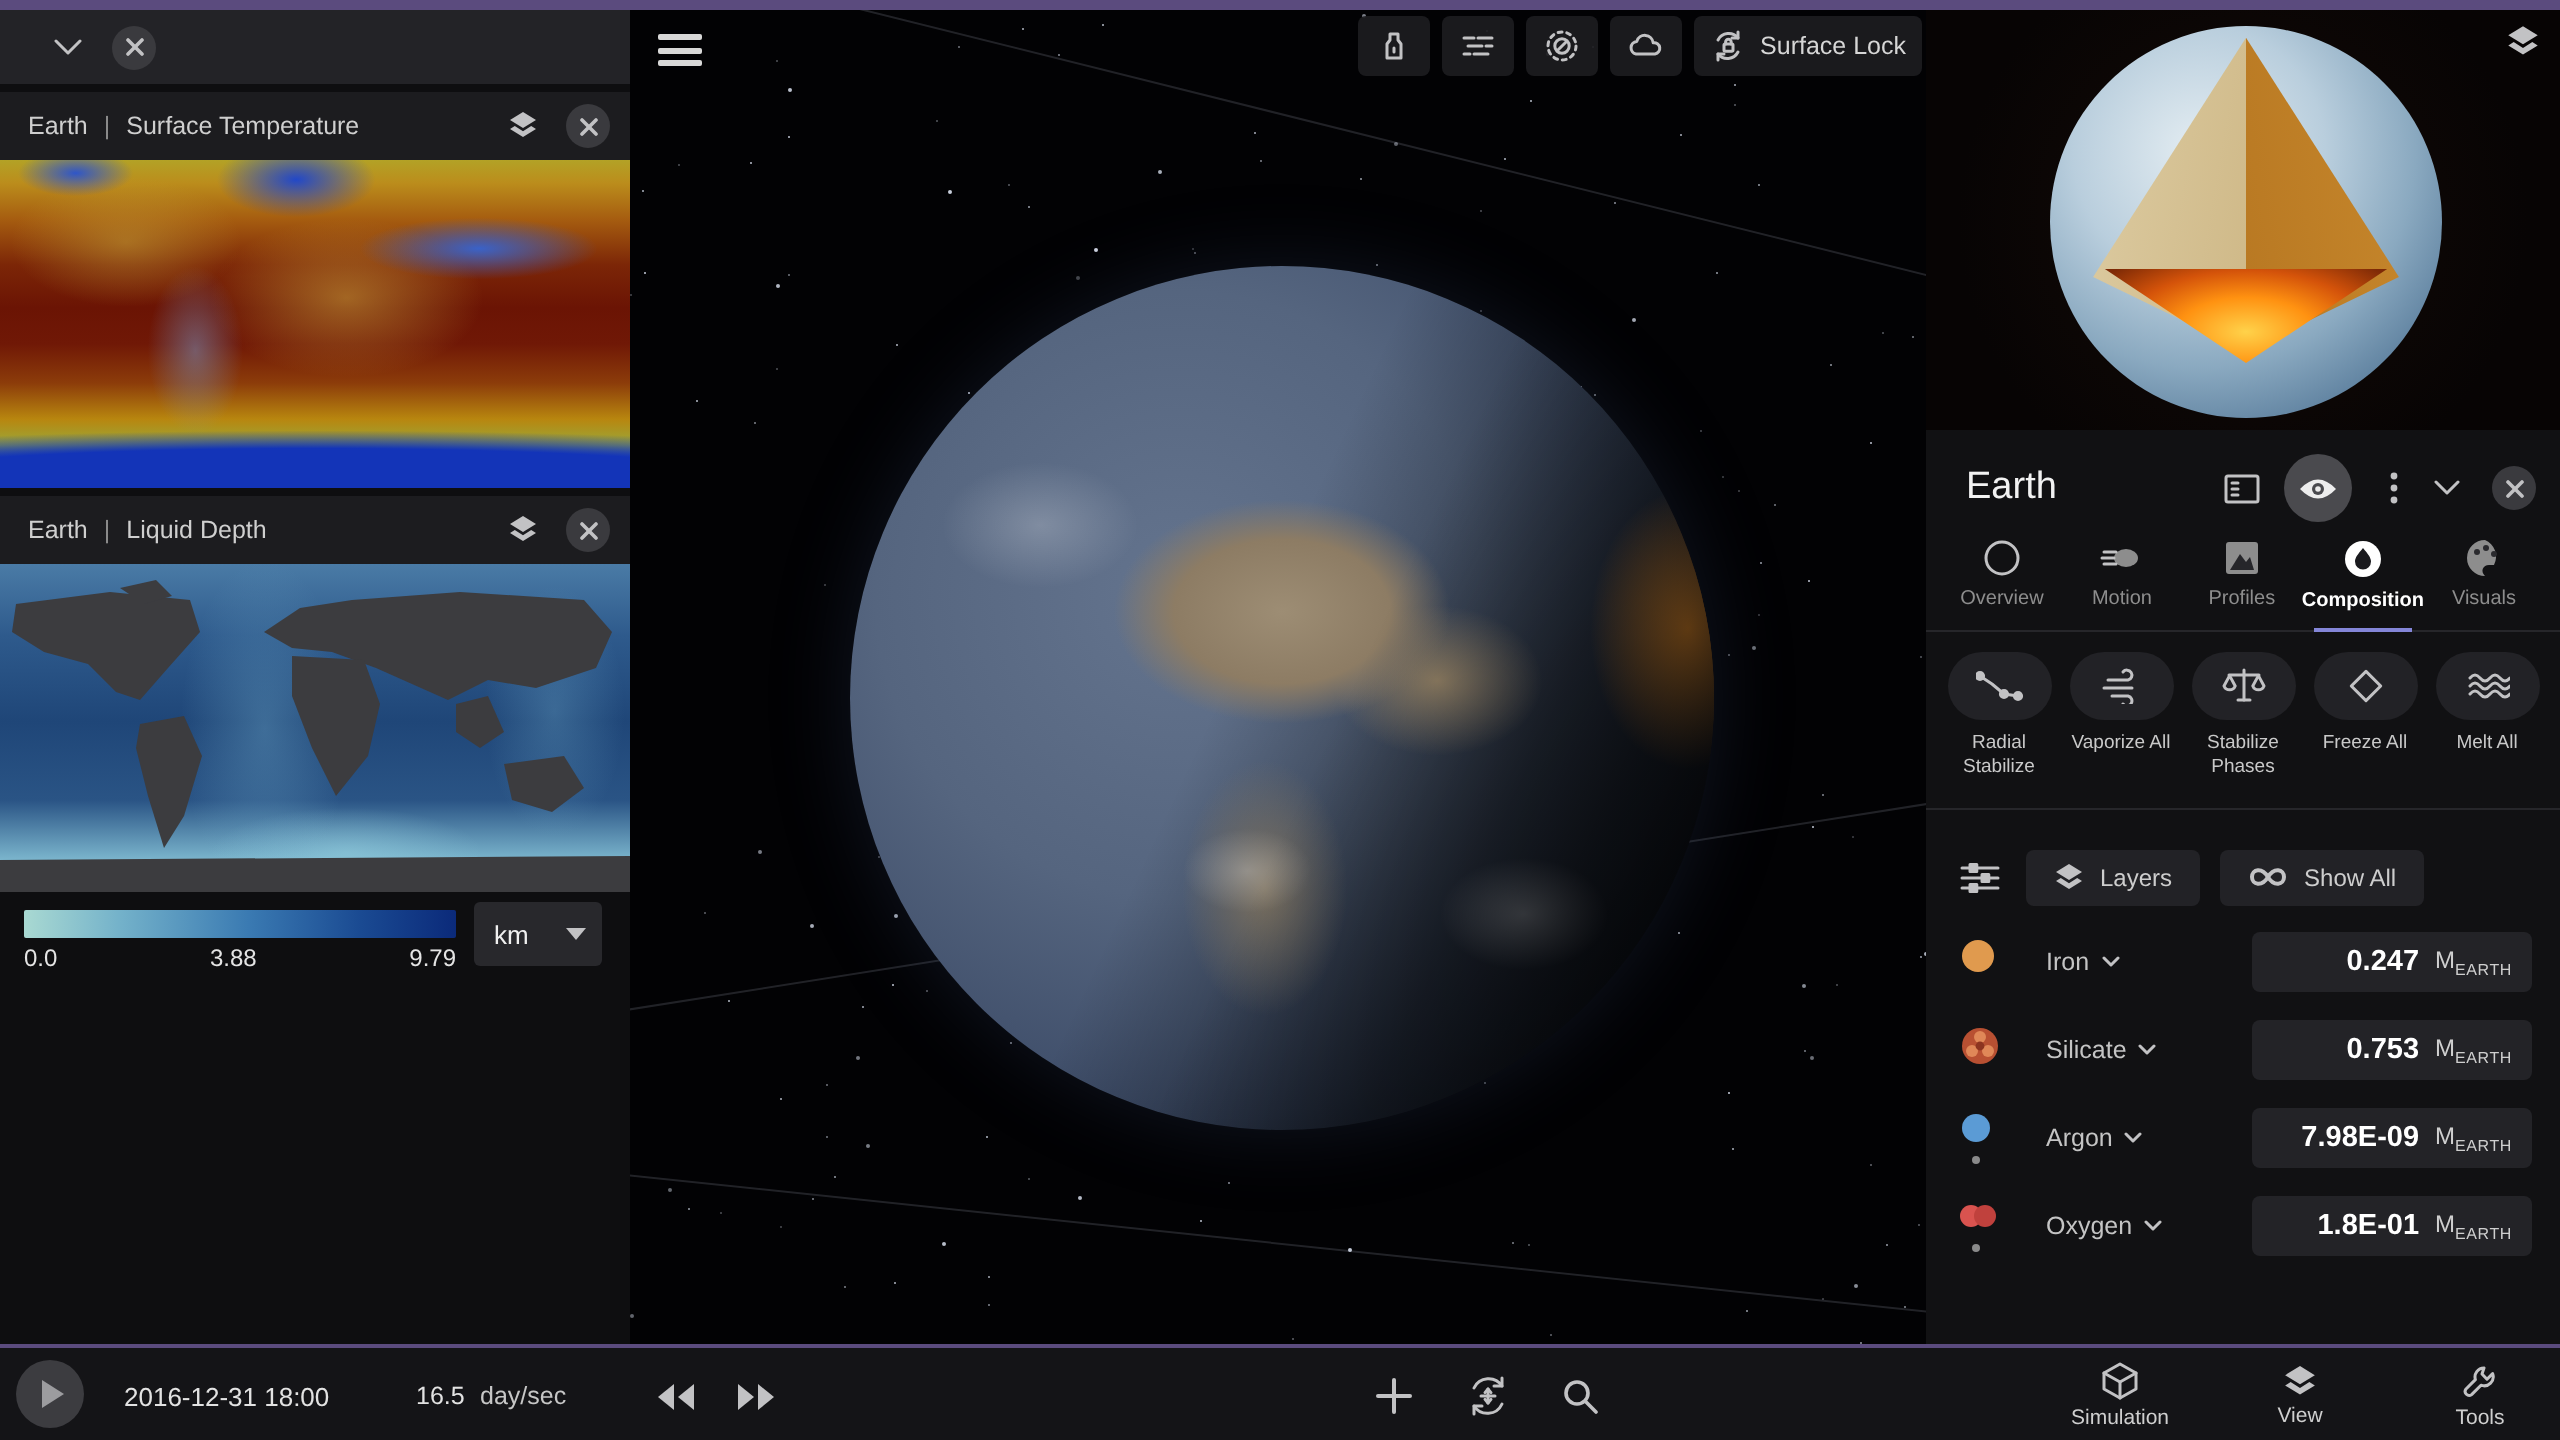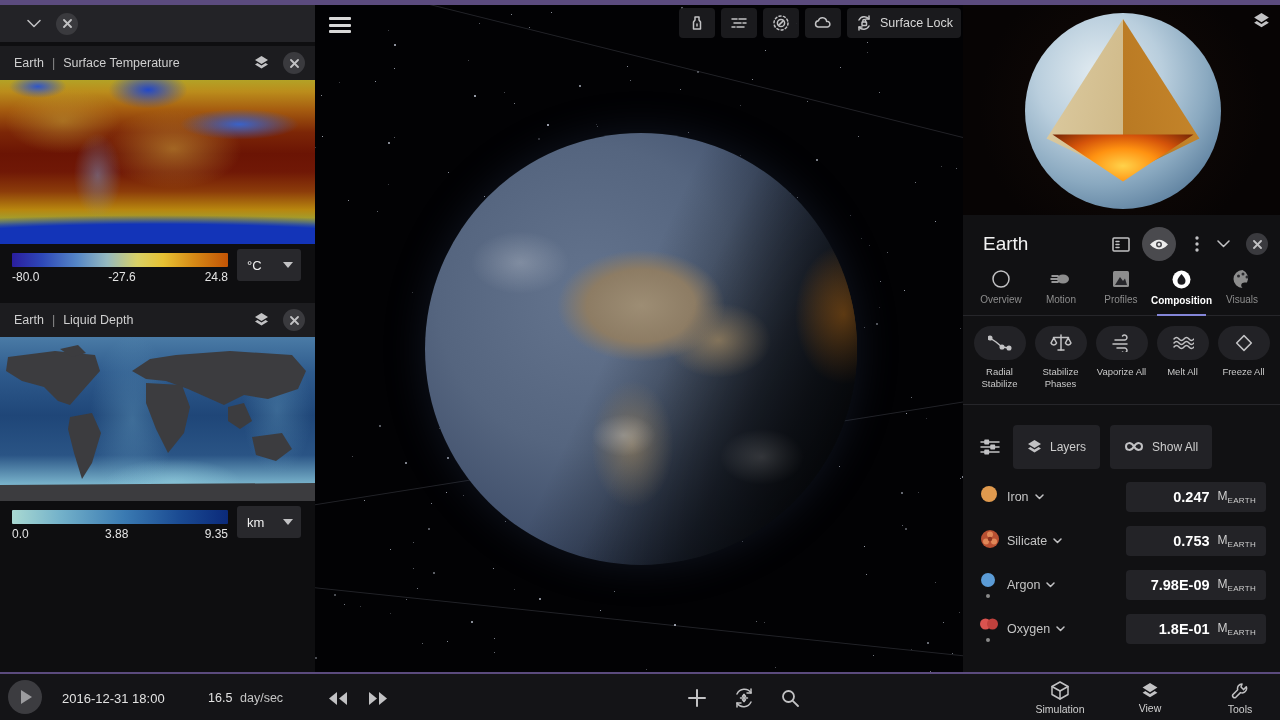--- a/index.html
+++ b/index.html
@@ -103,28 +103,28 @@
 
   .actions { display:flex; padding:10px 6px 6px; }
   .action { flex:1; display:flex; flex-direction:column; align-items:center; gap:6px; cursor:pointer; }
   .action-pill { width:52px; height:34px; background:#222226; border-radius:17px; display:flex; align-items:center; justify-content:center; }
   .action .a-label { font-size:9.5px; color:#c9c9c9; text-align:center; line-height:1.25; width:60px; }
 
   .rp-divider { height:1px; background:#26262a; margin:8px 0; }
   .section-title { padding:8px 20px 4px; font-size:11px; letter-spacing:0.5px; color:#d8d8d8; font-weight:bold; }
 
   .filter-row { display:flex; align-items:center; padding:12px 14px 6px; gap:10px; }
-  .chip { height:44px; background:#222226; border-radius:4px; display:flex; align-items:center; gap:8px; padding:0 14px; cursor:pointer; }
+  .chip { height:28px; background:#222226; border-radius:4px; display:flex; align-items:center; gap:8px; padding:0 14px; cursor:pointer; }
   .chip .c-label { font-size:12px; color:#cdcdcd; }
   .sliders-btn { width:26px; height:26px; display:flex; align-items:center; justify-content:center; cursor:pointer; }
 
   .mat-row { display:flex; align-items:center; padding:7px 14px 7px 16px; }
   .mat-ico { width:20px; height:26px; position:relative; flex:none; }
   .dot-sub { position:absolute; left:7px; bottom:0; width:4px; height:4px; border-radius:50%; background:#8a8a8a; }
-  .mat-name { font-size:12.5px; color:#c4c4c4; margin-left:8px; display:flex; align-items:center; gap:6px; cursor:pointer; }
+  .mat-name { font-size:12.5px; color:#c4c4c4; margin-left:24px; display:flex; align-items:center; gap:6px; cursor:pointer; }
   .value-box { margin-left:auto; width:140px; height:30px; background:#232327; border-radius:4px; display:flex; align-items:center; justify-content:flex-end; padding:0 10px; cursor:text; }
   .value-box .val { font-size:14.5px; color:#fff; font-weight:bold; }
   .value-box .unit { font-size:12px; color:#cfcfcf; margin-left:8px;text-align:center; }
   .value-box .unit sub { font-size:8px; letter-spacing:0.3px; }
 
   
   .bottom-bar { position:absolute; left:0; top:672px; width:1280px; height:48px; background:#141417; border-top:2px solid #5b4b7e; }
   .play-btn { position:absolute; left:8px; top:6px; width:34px; height:34px; border-radius:50%; background:#3c3c40; display:flex; align-items:center; justify-content:center; cursor:pointer; }
   .play-tri { width:0; height:0; border-left:11px solid #9c9c9f; border-top:7px solid transparent; border-bottom:7px solid transparent; margin-left:3px; }
   .bb-text { position:absolute; top:0; height:48px; display:flex; align-items:center; font-size:13px; color:#e2e2e2; }
@@ -398,34 +398,20 @@
           </svg>
       </div>
       <div class="circle-btn">
         <svg class="ic" width="9" height="9" viewBox="0 0 9 9" style="stroke-width:1.8">
             <line x1="1" y1="1" x2="8" y2="8"></line>
             <line x1="8" y1="1" x2="1" y2="8"></line>
           </svg>
       </div>
     </div>
     <div class="map map-temp"></div>
-    <div class="scale-row">
-      <div class="scale-bar bar-temp"></div>
-      <div class="scale-labels">
-        <span>-80.0</span>
-        <span>-27.6</span>
-        <span>24.8</span>
-      </div>
-      <div class="unit-box">
-        <span class="u">°C</span>
-        <svg class="ic-fill" width="10" height="6" viewBox="0 0 10 6">
-            <path d="M0 0 L10 0 L5 6 Z"></path>
-          </svg>
-      </div>
-    </div>
 
     <div class="sub-header">
       <div class="sub-title">
         <span>Earth</span>
           <span class="sep">|</span>
           <span>Liquid Depth</span>
       </div>
       <div class="flat-icon-btn">
         <svg class="ic-fill" width="15" height="14" viewBox="0 0 15 14">
             <path d="M7.5 0 L14 4 L7.5 8 L1 4 Z"></path>
@@ -451,21 +437,21 @@
           <path d="M252,100 L282,96 L292,112 L276,124 L256,118 Z"></path>
           <path d="M0,148 L315,146 L315,164 L0,164 Z"></path>
         </g>
       </svg>
     </div>
     <div class="scale-row">
       <div class="scale-bar bar-liquid"></div>
       <div class="scale-labels">
         <span>0.0</span>
         <span>3.88</span>
-        <span>9.35</span>
+        <span>9.79</span>
       </div>
       <div class="unit-box">
         <span class="u">km</span>
         <svg class="ic-fill" width="10" height="6" viewBox="0 0 10 6">
             <path d="M0 0 L10 0 L5 6 Z"></path>
           </svg>
       </div>
     </div>
   </div>
 
@@ -568,57 +554,57 @@
               <polyline points="2,4 8,8 14,13 21,14"></polyline>
               <circle cx="2" cy="4" r="1.8" fill="#c2c2c4"></circle>
               <circle cx="14" cy="13" r="1.8" fill="#c2c2c4"></circle>
               <circle cx="21" cy="14" r="1.8" fill="#c2c2c4"></circle>
             </svg>
           </div>
         <span class="a-label">Radial Stabilize</span>
       </div>
       <div class="action">
         <div class="action-pill">
+            <svg class="ic" width="22" height="18" viewBox="0 0 22 18">
+              <path d="M4 6 h10 a2.5 2.5 0 1 0 -2.5 -4"></path>
+              <path d="M2 10 h14"></path>
+              <path d="M6 14 h8 a2.5 2.5 0 1 1 -2.5 4"></path>
+            </svg>
+          </div>
+        <span class="a-label">Vaporize All</span>
+      </div>
+      <div class="action">
+        <div class="action-pill">
             <svg class="ic" width="22" height="20" viewBox="0 0 22 20">
               <line x1="11" y1="2" x2="11" y2="17"></line>
               <line x1="8" y1="17" x2="14" y2="17"></line>
               <line x1="3.5" y1="4.5" x2="18.5" y2="4.5"></line>
               <path d="M1 10 a3 3 0 0 0 5.6 0 L3.8 4.8 Z"></path>
               <path d="M15.4 10 a3 3 0 0 0 5.6 0 L18.2 4.8 Z"></path>
             </svg>
           </div>
         <span class="a-label">Stabilize Phases</span>
       </div>
       <div class="action">
         <div class="action-pill">
-            <svg class="ic" width="22" height="18" viewBox="0 0 22 18">
-              <path d="M4 6 h10 a2.5 2.5 0 1 0 -2.5 -4"></path>
-              <path d="M2 10 h14"></path>
-              <path d="M6 14 h8 a2.5 2.5 0 1 1 -2.5 4"></path>
+            <svg class="ic" width="20" height="20" viewBox="0 0 20 20">
+              <rect x="4.8" y="4.8" width="10.4" height="10.4" transform="rotate(45 10 10)"></rect>
             </svg>
           </div>
-        <span class="a-label">Vaporize All</span>
+        <span class="a-label">Freeze All</span>
       </div>
       <div class="action">
         <div class="action-pill">
             <svg class="ic" width="22" height="16" viewBox="0 0 22 16">
               <path d="M2 4 q2.5-3 5 0 t5 0 t5 0 t5 0" transform="translate(0,0)"></path>
               <path d="M2 8 q2.5-3 5 0 t5 0 t5 0 t5 0"></path>
               <path d="M2 12 q2.5-3 5 0 t5 0 t5 0 t5 0"></path>
             </svg>
           </div>
         <span class="a-label">Melt All</span>
-      </div>
-      <div class="action">
-        <div class="action-pill">
-            <svg class="ic" width="20" height="20" viewBox="0 0 20 20">
-              <rect x="4.8" y="4.8" width="10.4" height="10.4" transform="rotate(45 10 10)"></rect>
-            </svg>
-          </div>
-        <span class="a-label">Freeze All</span>
       </div>
     </div>
 
     <div class="rp-divider"></div>
 
     <div class="filter-row">
       <div class="sliders-btn">
         <svg class="ic" width="20" height="18" viewBox="0 0 20 18">
             <line x1="1" y1="4" x2="19" y2="4"></line>
             <line x1="1" y1="9" x2="19" y2="9"></line>

